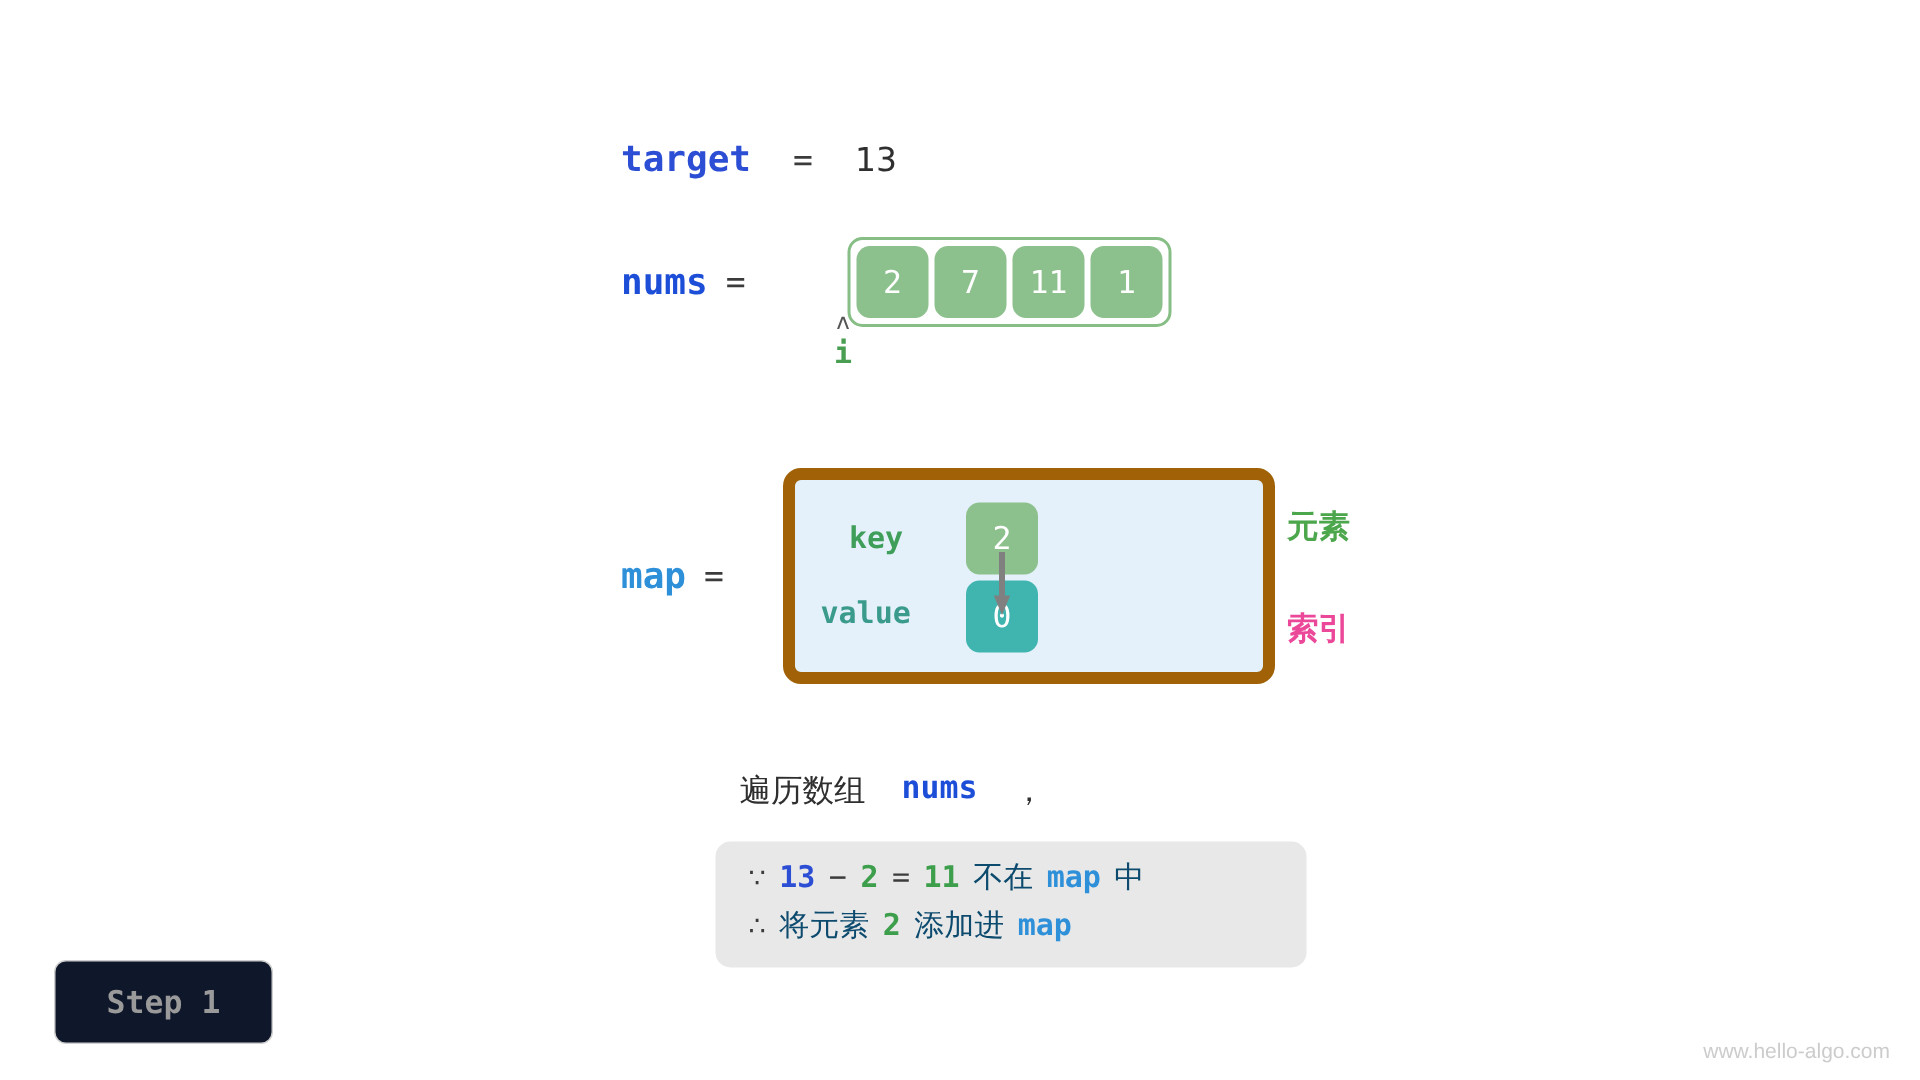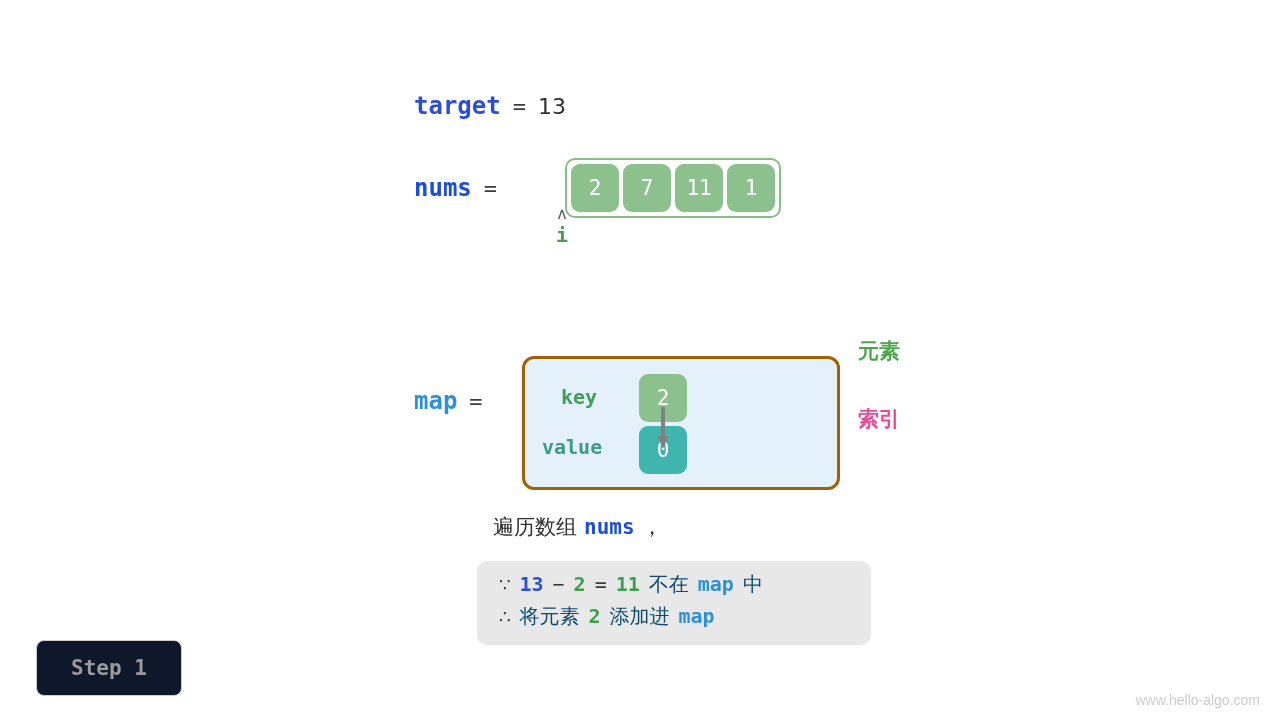--- a/index.html
+++ b/index.html
@@ -18,21 +18,21 @@
     font-family: "DejaVu Sans Mono", monospace;
   }
 
   
   #target-row {
     position: absolute;
     left: 414px;
     top: 92px;
     display: flex;
     align-items: baseline;
-    gap: 12px;
+    gap: 28px;
   }
   .var-blue   { color: #2c4ed4; font-weight: bold; font-size: 24px; }
   .var-green  { color: #1d4ed8; font-weight: bold; font-size: 24px; }
   .var-skyblue{ color: #2e90d9; font-weight: bold; font-size: 24px; }
   .eq-sign    { color: #3b3b3b; font-size: 22px; }
   .plain-num  { color: #2f2f2f; font-size: 22px; }
 
   
   #nums-row {
     position: absolute;
@@ -98,25 +98,24 @@
     width: 108px;
     height: 132px;
     display: flex;
     align-items: center;
     gap: 12px;
     justify-content: flex-start;
   }
   #map-box {
     width: 312px;
     height: 128px;
-    border: 3px solid #a16207;
+    border: 8px solid #a16207;
     border-radius: 12px;
     background: #e4f1fa;
     position: relative;
-    margin-top: 44px;
   }
   .kv-label {
     position: absolute;
     font-family: "DejaVu Sans Mono", monospace;
     font-weight: bold;
     font-size: 20px;
   }
   #key-label   { left: 36px; top: 26px;  color: #3f9e5a; }
   #value-label { left: 17px; top: 76px;  color: #3a9b8c; }
   .kv-cell {
@@ -153,22 +152,22 @@
   .legend-text { font-size: 21px; font-weight: bold; }
   #legend-element { color: #4ca64c; }
   #legend-index   { color: #ec4899; }
 
   
   #desc-line {
     position: absolute;
     left: 493px;
     top: 513px;
     display: flex;
-    align-items: center;
-    gap: 7px;
+    align-items: flex-start;
+    gap: 24px;
     font-size: 21px;
     color: #2f2f2f;
   }
   #formula-box {
     position: absolute;
     left: 477px;
     top: 561px;
     width: 394px;
     height: 84px;
     background: #e8e8e8;

